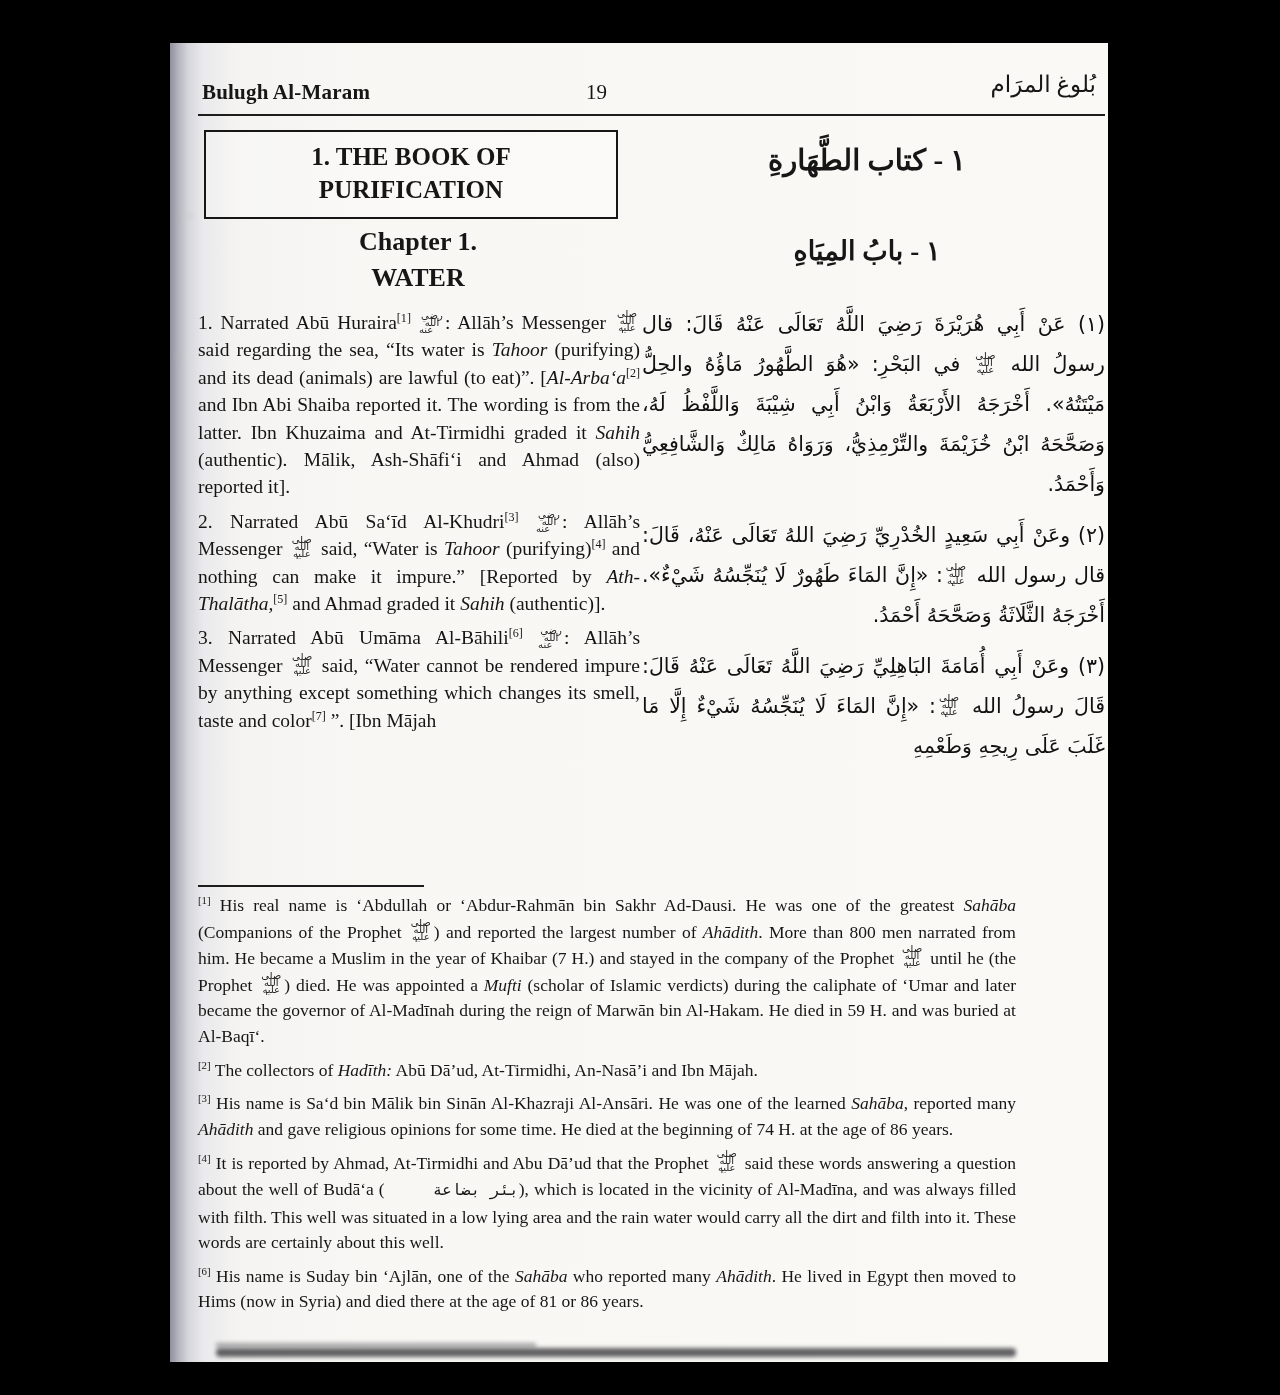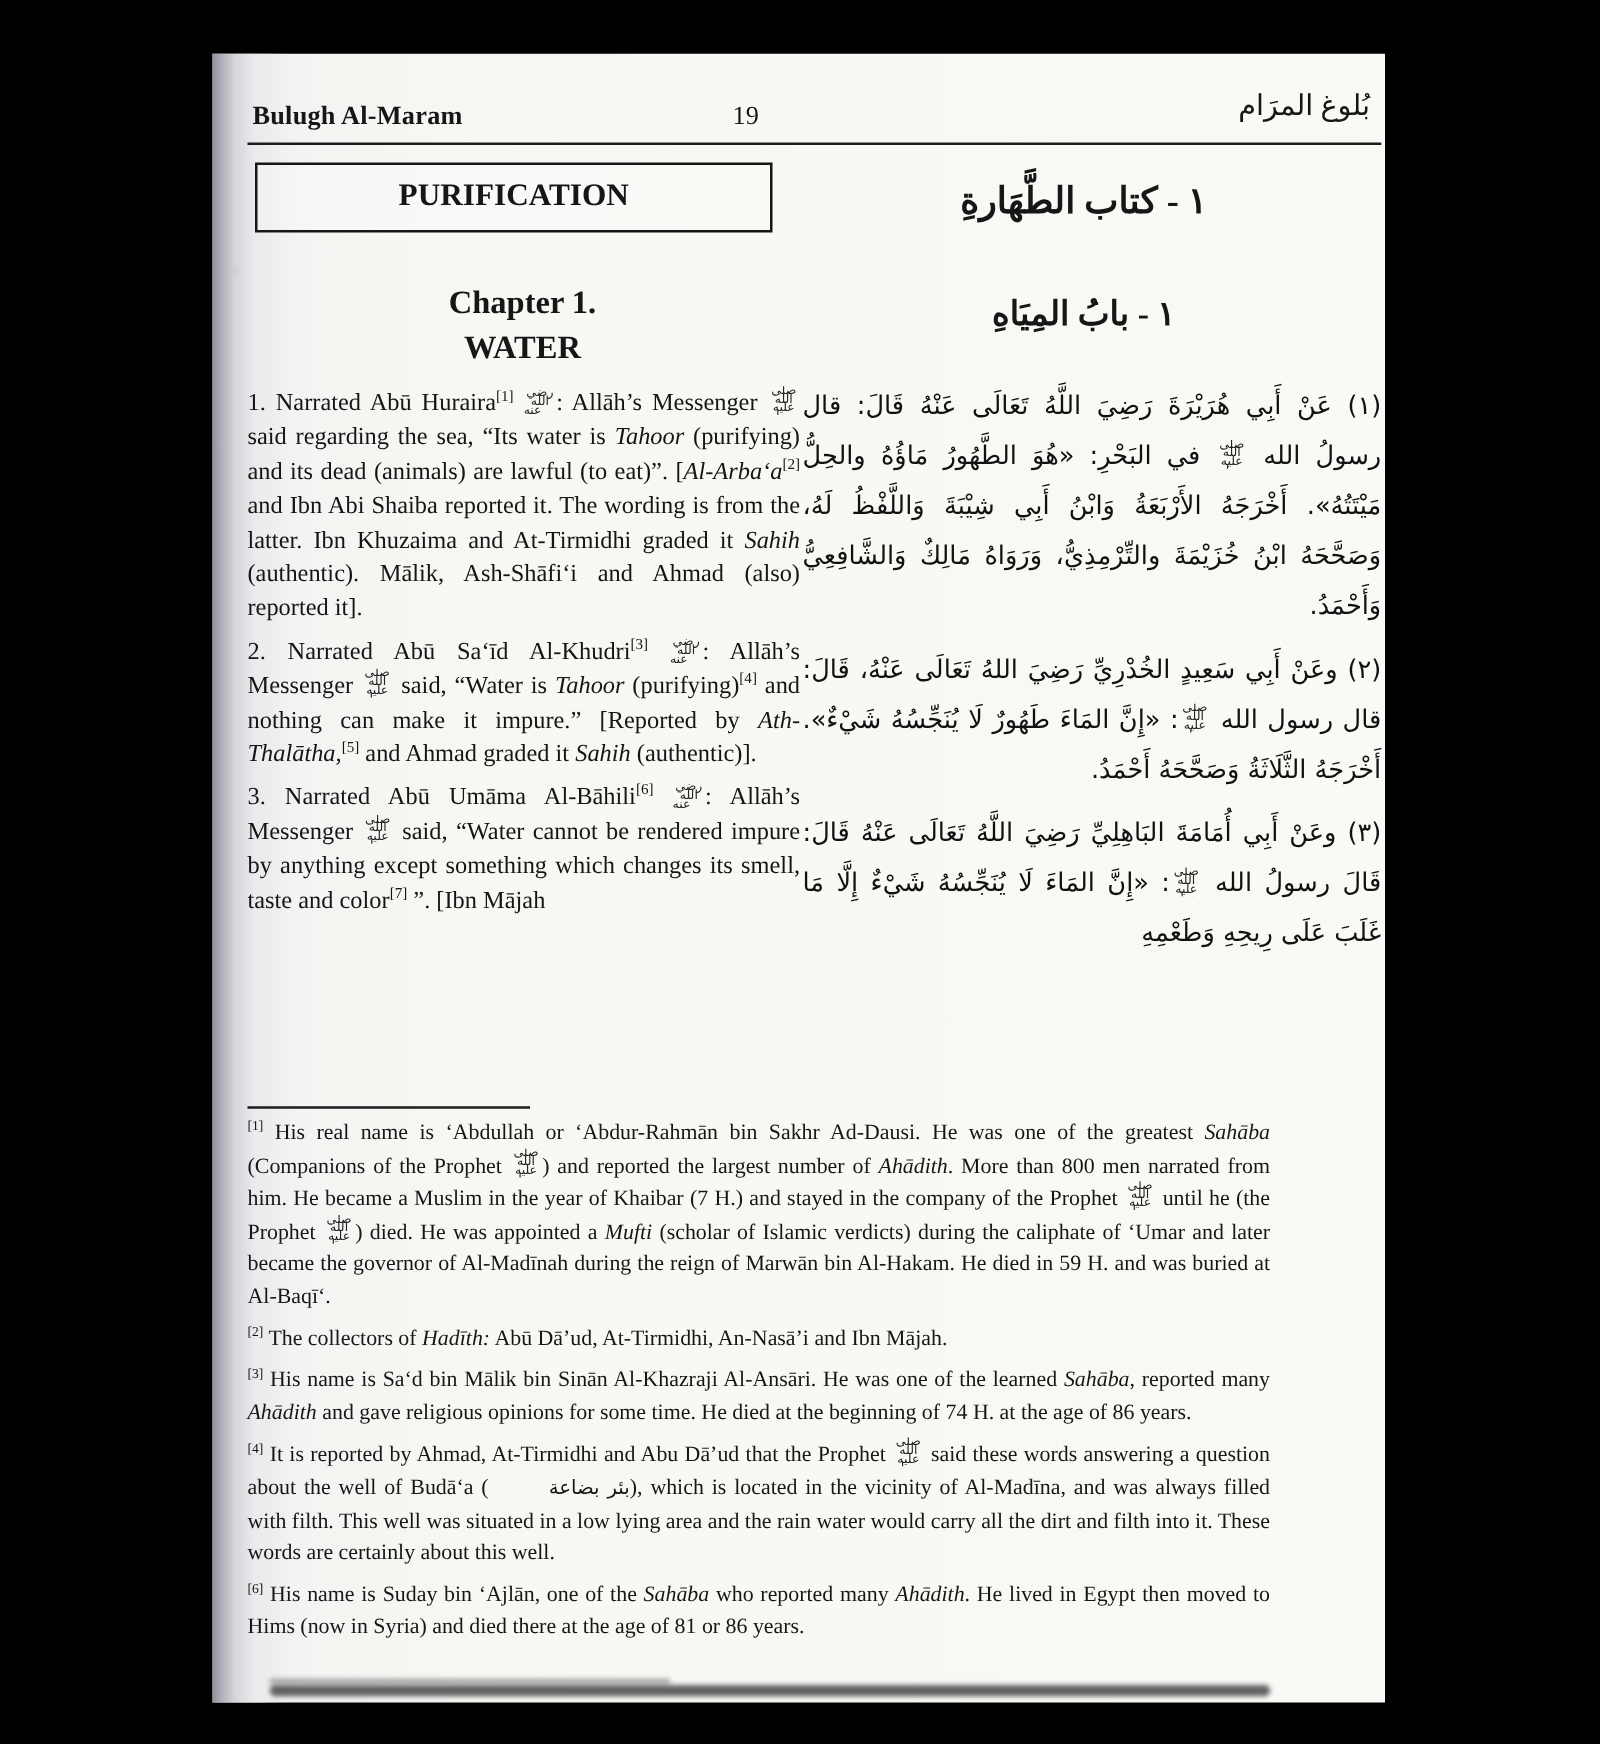--- a/index.html
+++ b/index.html
@@ -51,21 +51,21 @@
     margin:0 0 8px;font-size:17.5px;line-height:25.6px;text-align:justify;text-align-last:left;color:#161616;
   }
   
   .seg-i{font-style:italic;}
   .seg-sup{vertical-align:super;font-size:.62em;line-height:0;}
   .seg-seal{
     display:inline-block;width:26px;font-size:10px;line-height:7px;text-align:center;
     vertical-align:-4px;font-family:"DejaVu Sans",sans-serif;direction:rtl;color:#222;
     overflow:hidden;max-height:23px;
   }
-  .seg-ar{font-family:Liberation Sans, sans-serif;direction:rtl;unicode-bidi:isolate;font-size:.9em;margin-left:48px;}
+  .seg-ar{font-family:Liberation Mono, monospace;direction:rtl;unicode-bidi:isolate;font-size:.9em;margin-left:48px;}
   
   .smudge{
     position:absolute;left:46px;top:1305px;width:800px;height:9px;background:#47474a;
     filter:blur(2px);border-radius:4px;opacity:.85;
   }
   .smudge2{
     position:absolute;left:46px;top:1300px;width:320px;height:4px;background:#6a6a6e;
     filter:blur(2px);opacity:.6;
   }
   
@@ -79,20 +79,21 @@
 
     <div class="ghost" style="left:8px;top:160px;">ـ ـ</div>
     <div class="ghost" style="left:6px;top:300px;">ـ</div>
 
     <div class="hdr-left">Bulugh Al-Maram</div>
     <div class="hdr-center">19</div>
     <div class="hdr-right arabic">بُلوغ المرَام</div>
     <div class="hdr-rule"></div>
 
     <div class="book-box">
+      <div>1. THE BOOK OF</div>
       <div>PURIFICATION</div>
     </div>
     <div class="book-ar arabic">١ - كتاب الطَّهَارةِ</div>
 
     <div class="chap-en">
       <div>Chapter 1.</div>
       <div>WATER</div>
     </div>
     <div class="chap-ar arabic">١ - بابُ المِيَاهِ</div>
 

